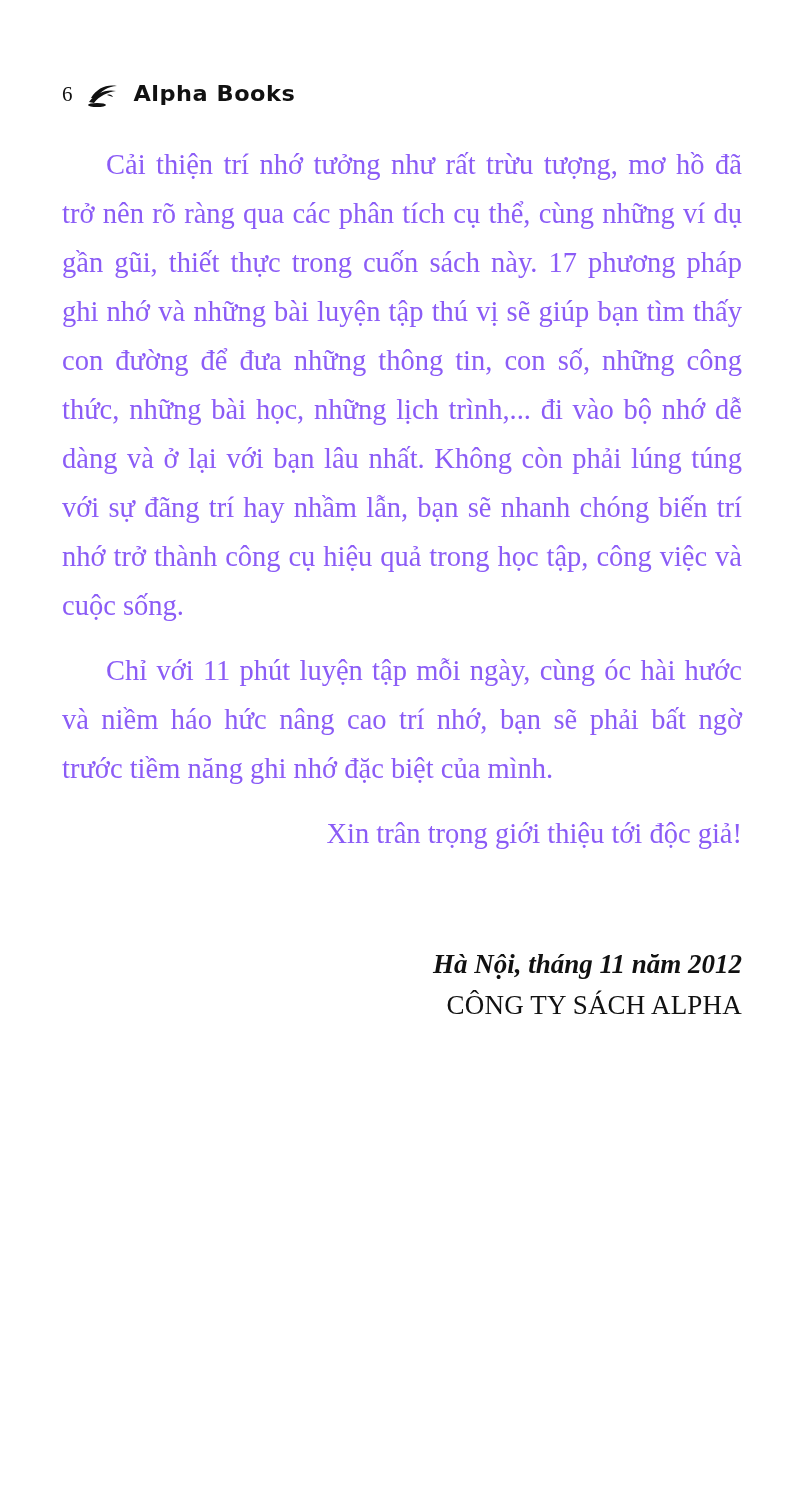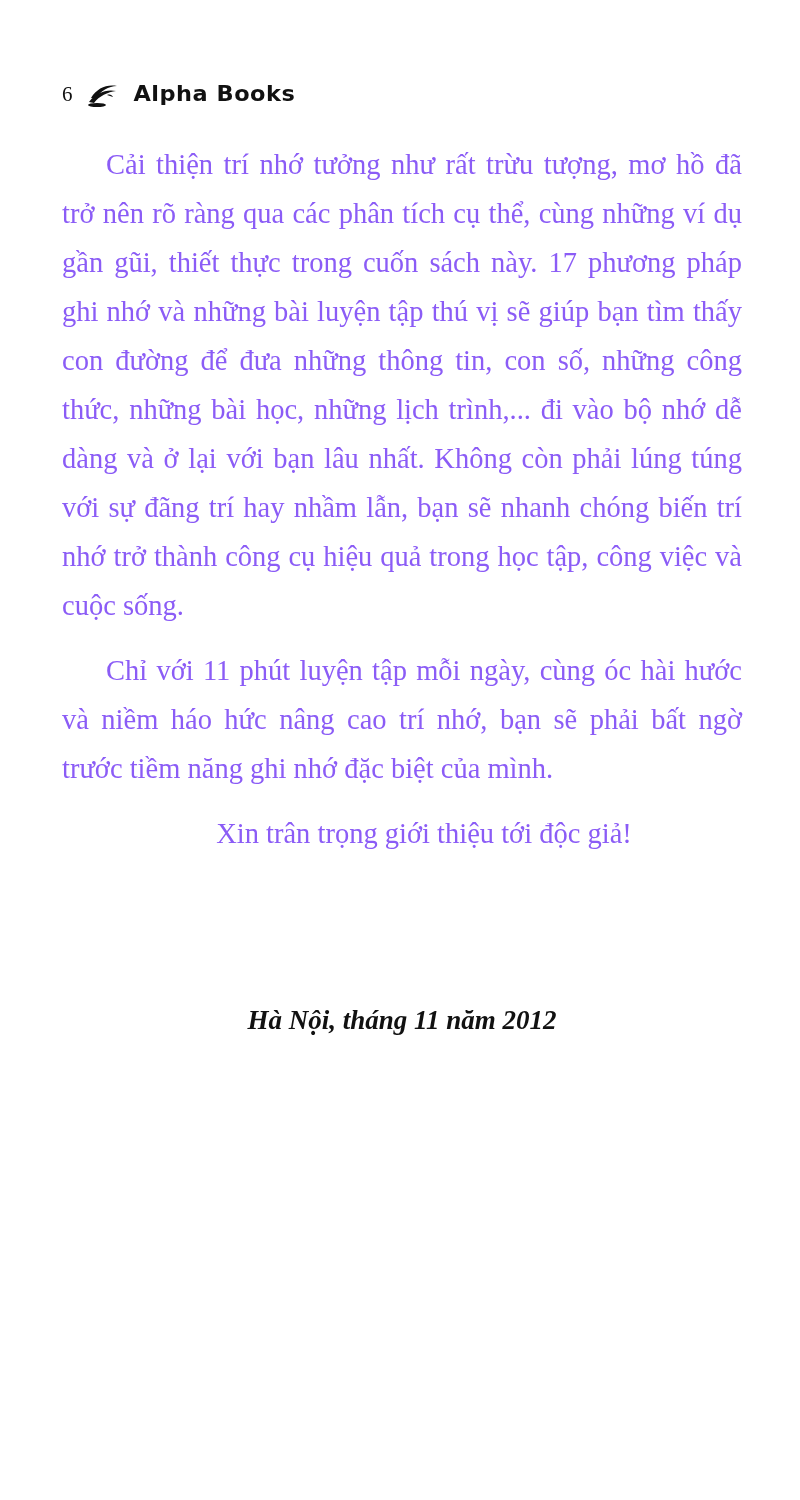--- a/index.html
+++ b/index.html
@@ -72,30 +72,30 @@
     font-family: "Liberation Serif", serif;
     font-size: 28.5px;
     line-height: 49px;
     text-align: justify;
     text-indent: 44px;
     color: #8b5cf6;
     -webkit-hyphens: none;
     hyphens: none;
   }
   p.para.last-short {
-    text-align: center;
+    text-align: right;
   }
 
   
   .signoff {
     position: absolute;
     left: 62px;
-    top: 1000px;
+    top: 944px;
     width: 680px;
-    text-align: center;
+    text-align: right;
   }
   .signoff .place-date {
     font-family: "Liberation Serif", serif;
     font-style: italic;
     font-weight: bold;
     font-size: 27px;
     line-height: 40px;
     color: #111111;
   }
   .signoff .company {
@@ -129,15 +129,16 @@
   </div>
 
   <div class="body-block">
     <p class="para">Cải thiện trí nhớ tưởng như rất trừu tượng, mơ hồ đã trở nên rõ ràng qua các phân tích cụ thể, cùng những ví dụ gần gũi, thiết thực trong cuốn sách này. 17 phương pháp ghi nhớ và những bài luyện tập thú vị sẽ giúp bạn tìm thấy con đường để đưa những thông tin, con số, những công thức, những bài học, những lịch trình,... đi vào bộ nhớ dễ dàng và ở lại với bạn lâu nhất. Không còn phải lúng túng với sự đãng trí hay nhầm lẫn, bạn sẽ nhanh chóng biến trí nhớ trở thành công cụ hiệu quả trong học tập, công việc và cuộc sống.</p>
     <p class="para">Chỉ với 11 phút luyện tập mỗi ngày, cùng óc hài hước và niềm háo hức nâng cao trí nhớ, bạn sẽ phải bất ngờ trước tiềm năng ghi nhớ đặc biệt của mình.</p>
     <p class="para last-short">Xin trân trọng giới thiệu tới độc giả!</p>
   </div>
 
   <div class="signoff">
     <div class="place-date">Hà Nội, tháng 11 năm 2012</div>
+    <div class="company">CÔNG TY SÁCH ALPHA</div>
   </div>
 
 </div>
 
 </body></html>

